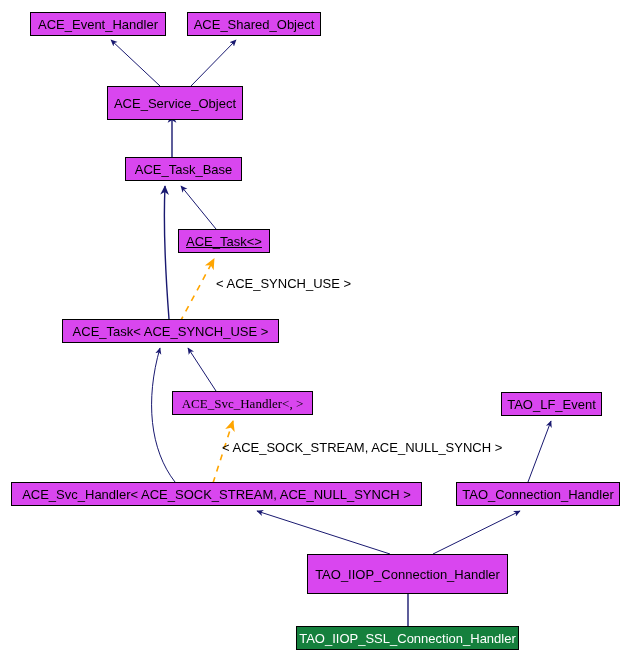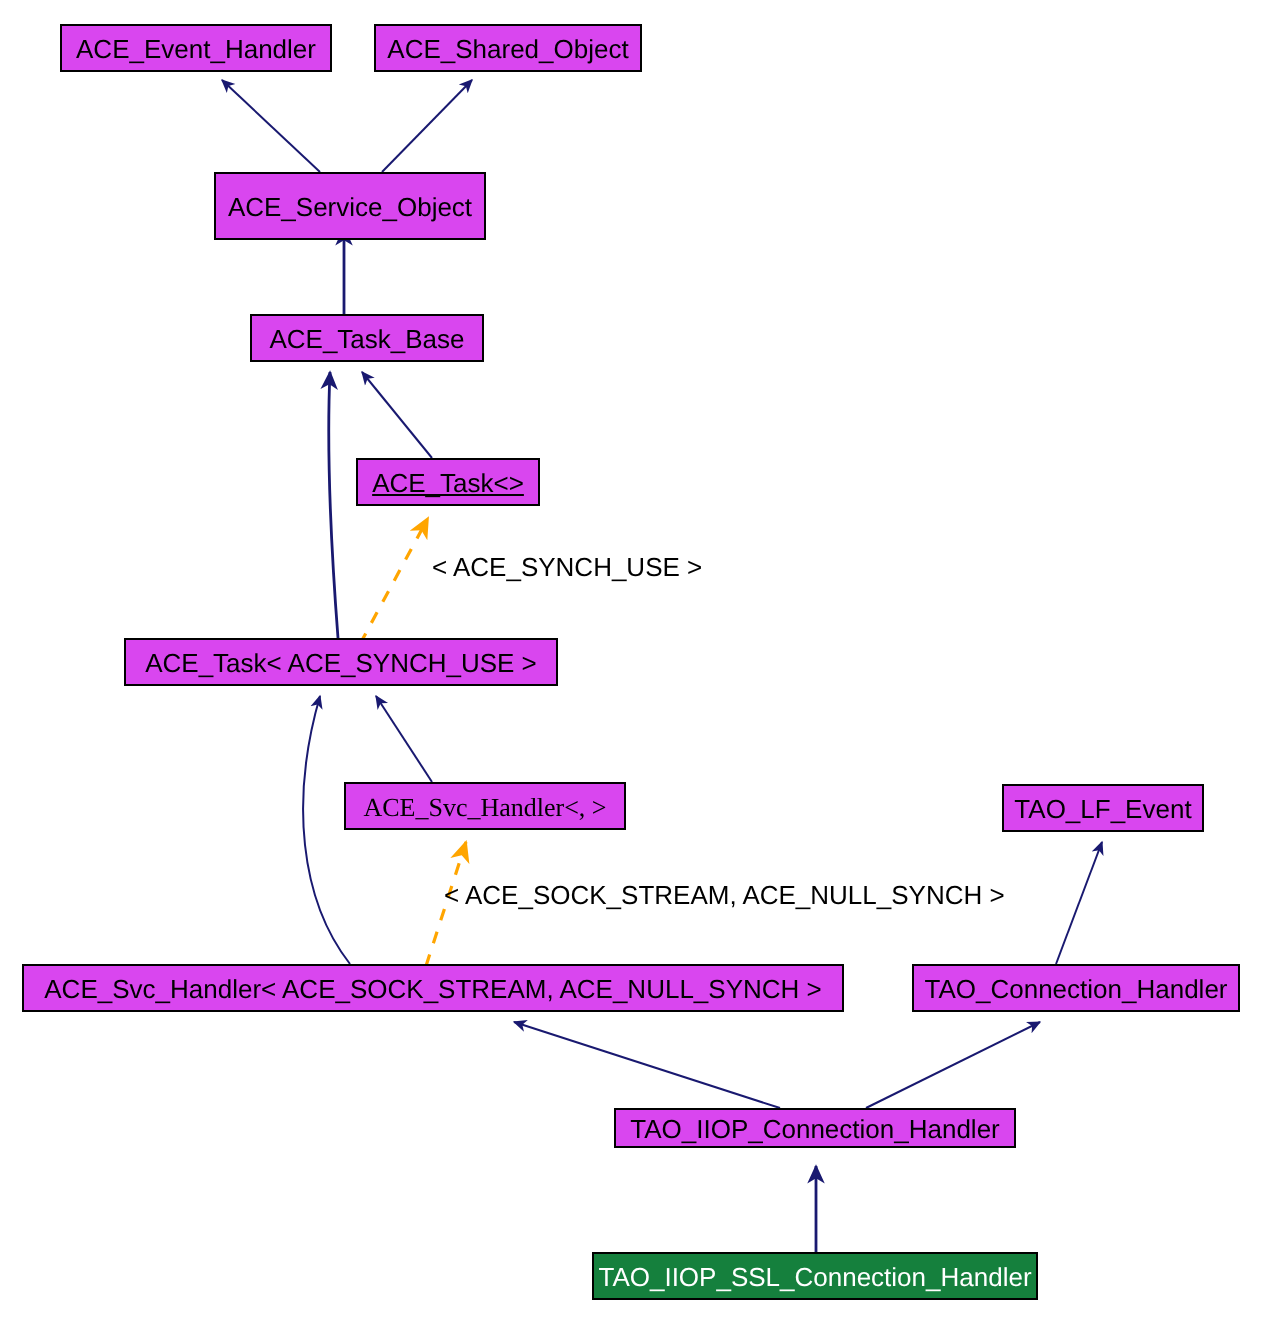--- a/index.html
+++ b/index.html
@@ -105,21 +105,21 @@
       <div class="node" style="left: 30px; top: 12px; width: 136px; height: 24px;">ACE_Event_Handler</div>
       <div class="node" style="left: 187px; top: 12px; width: 134px; height: 24px;">ACE_Shared_Object</div>
       <div class="node" style="left: 107px; top: 86px; width: 136px; height: 34px;">ACE_Service_Object</div>
       <div class="node" style="left: 113px; top: 157px; width: 117px; height: 24px; margin-left: 12px;">ACE_Task_Base</div>
       <div class="node" style="left: 178px; top: 229px; width: 92px; height: 24px; text-decoration: underline;">ACE_Task&lt;&gt;</div>
       <div class="node" style="left: 62px; top: 319px; width: 217px; height: 24px;">ACE_Task&lt; ACE_SYNCH_USE &gt;</div>
       <div class="node" style="left: 172px; top: 391px; width: 141px; height: 24px; font-family: Liberation Serif, serif;">ACE_Svc_Handler&lt;, &gt;</div>
       <div class="node" style="left: 501px; top: 392px; width: 101px; height: 24px;">TAO_LF_Event</div>
       <div class="node" style="left: 11px; top: 482px; width: 411px; height: 24px;">ACE_Svc_Handler&lt; ACE_SOCK_STREAM, ACE_NULL_SYNCH &gt;</div>
       <div class="node" style="left: 456px; top: 482px; width: 164px; height: 24px;">TAO_Connection_Handler</div>
-      <div class="node" style="left: 307px; top: 554px; width: 201px; height: 20px;">TAO_IIOP_Connection_Handler</div>
+      <div class="node" style="left: 307px; top: 554px; width: 201px; height: 40px;">TAO_IIOP_Connection_Handler</div>
       <div class="node highlight" style="left: 296px; top: 626px; width: 223px; height: 24px;">TAO_IIOP_SSL_Connection_Handler</div>
     </div>
   <div id="labels-layer">
       <div class="edge-label" style="left: 216px; top: 277px;">&lt; ACE_SYNCH_USE &gt;</div>
       <div class="edge-label" style="left: 222px; top: 441px;">&lt; ACE_SOCK_STREAM, ACE_NULL_SYNCH &gt;</div>
     </div>
 
 </div>
 
 </body></html>

